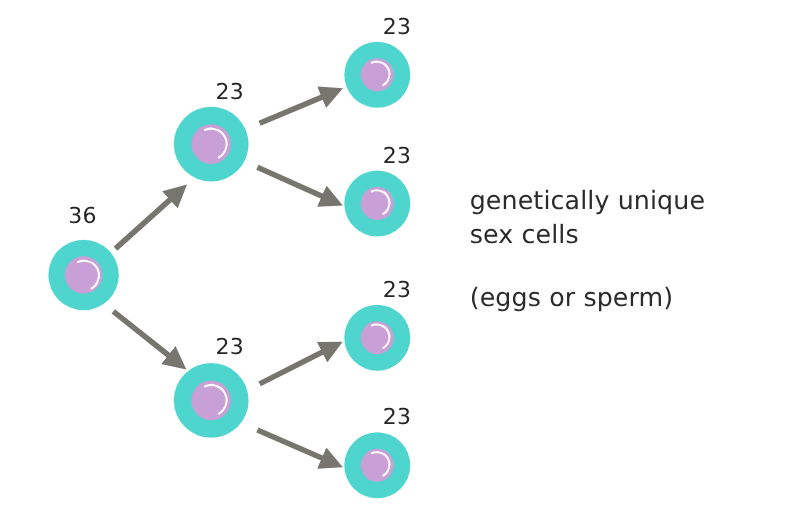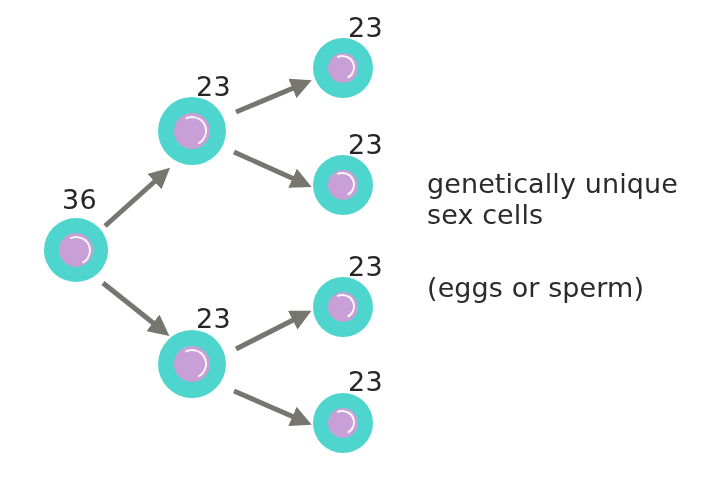--- a/index.html
+++ b/index.html
@@ -36,29 +36,29 @@
     border-radius: 50%;
     box-sizing: border-box;
     border: 2.5px solid rgba(255,255,255,0.92);
     border-left-color: transparent;
     border-bottom-color: transparent;
     transform: rotate(18deg);
   }
   .count-label {
     position: absolute;
     color: #262626;
-    font-size: 27px;
+    font-size: 20px;
     line-height: 1;
     white-space: nowrap;
     letter-spacing: 0.2px;
   }
   .caption {
     position: absolute;
     color: #2b2b2b;
-    font-size: 27px;
+    font-size: 23px;
     line-height: 31px;
     white-space: pre-line;
     letter-spacing: 0.1px;
   }
 </style>
 </head>
 <body>
 
 <div id="stage">
 
@@ -120,16 +120,16 @@
       <div class="count-label" style="left: 196px; top: 73px; color: rgb(38, 38, 38);">23</div>
       <div class="count-label" style="left: 196px; top: 305px; color: rgb(38, 38, 38);">23</div>
       <div class="count-label" style="left: 348px; top: 14px; color: rgb(38, 38, 38);">23</div>
       <div class="count-label" style="left: 348px; top: 131px; color: rgb(38, 38, 38);">23</div>
       <div class="count-label" style="left: 348px; top: 253px; color: rgb(38, 38, 38);">23</div>
       <div class="count-label" style="left: 348px; top: 368px; color: rgb(38, 38, 38);">23</div>
     </div>
   <div id="captions-group">
       <div class="caption" style="left: 427px; top: 168px; color: rgb(43, 43, 43);">genetically unique
 sex cells</div>
-      <div class="caption" style="left: 427px; top: 272px; color: rgb(43, 43, 43); text-align: right;">(eggs or sperm)</div>
+      <div class="caption" style="left: 427px; top: 256px; color: rgb(43, 43, 43); text-align: right;">(eggs or sperm)</div>
     </div>
 
 </div>
 
 </body></html>

